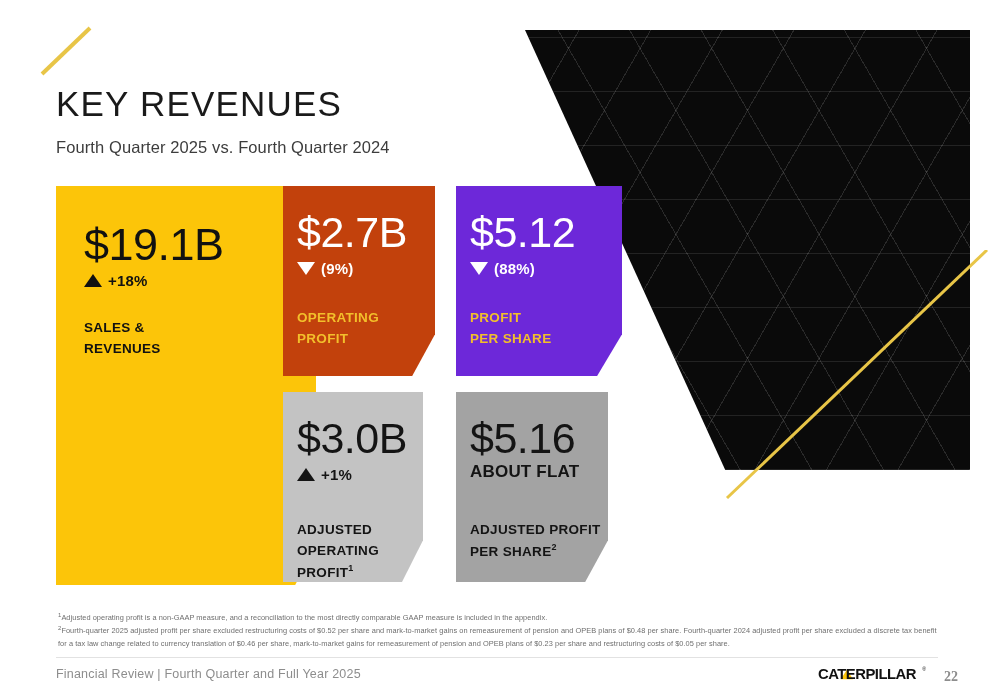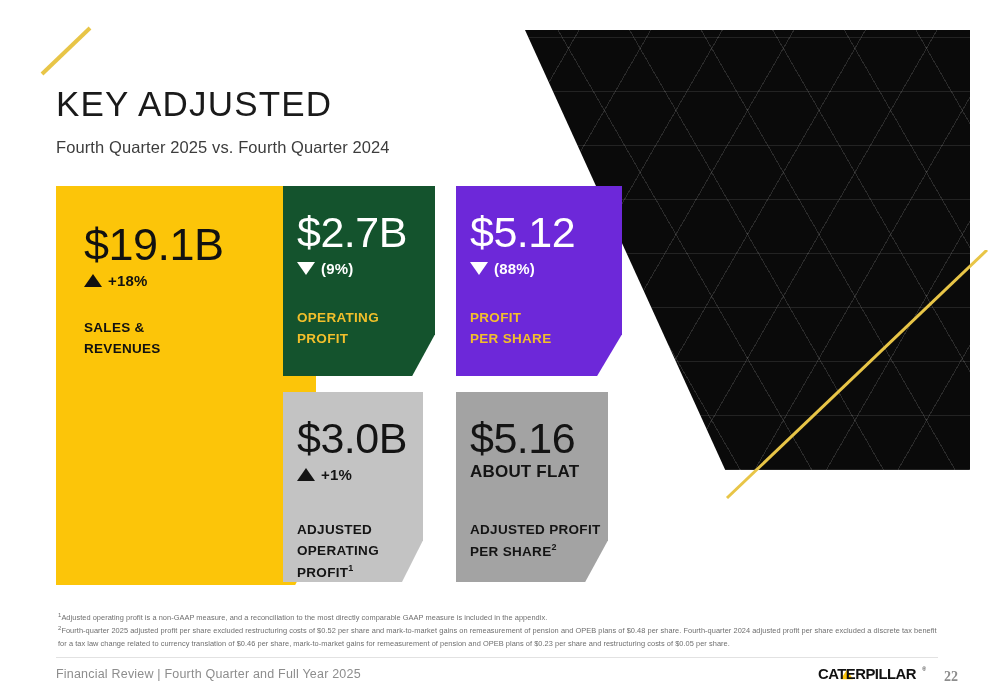--- a/index.html
+++ b/index.html
@@ -61,21 +61,21 @@
 
   .card-clip{
     clip-path: polygon(0 0, 100% 0, 100% 78%, 85% 100%, 0 100%);
   }
 
   .card-yellow{
     left:0; top:0; width:260px; height:399px;
     background:#FCC509;
     clip-path: polygon(0 0, 100% 0, 100% 90%, 92% 100%, 0 100%);
   }
-  .card-black-1{ left:227px; top:0;   width:152px; height:190px; background:#14532d;padding-left:16px; }
+  .card-black-1{ left:227px; top:0;   width:152px; height:190px; background:#c2410c;padding-left:16px; }
   .card-black-2{ left:400px; top:0;   width:166px; height:190px; background:#6d28d9; }
   .card-gray-1 { left:227px; top:206px; width:140px; height:190px; background:#c3c3c3; }
   .card-gray-2 { left:400px; top:206px; width:152px; height:190px; background:#a3a3a3; }
 
   .card-inner{ position:absolute; left:0; top:0; right:0; bottom:0; }
 
   .metric-value{
     position:absolute;
     font-size:43px;
     font-weight:300;
@@ -177,21 +177,21 @@
 
 <svg class="deco-yellow-line" viewBox="0 0 265 250">
   <line x1="262" y1="0" x2="2" y2="248" stroke="#E8C547" stroke-width="3"></line>
 </svg>
 
 <svg class="deco-corner-slash" viewBox="0 0 60 54">
   <line x1="4" y1="50" x2="52" y2="4" stroke="#E8C547" stroke-width="4"></line>
 </svg>
 
 <div class="header">
-  <div class="page-title">KEY ADJUSTED</div>
+  <div class="page-title">KEY REVENUES</div>
   <div class="page-subtitle">Fourth Quarter 2025 vs. Fourth Quarter 2024</div>
 </div>
 
 <div class="cards">
 
   <div class="card card-yellow">
     <div class="card-inner">
       <div class="metric-value">$19.1B</div>
       <div class="metric-delta">
         <span class="arrow-up"></span>

